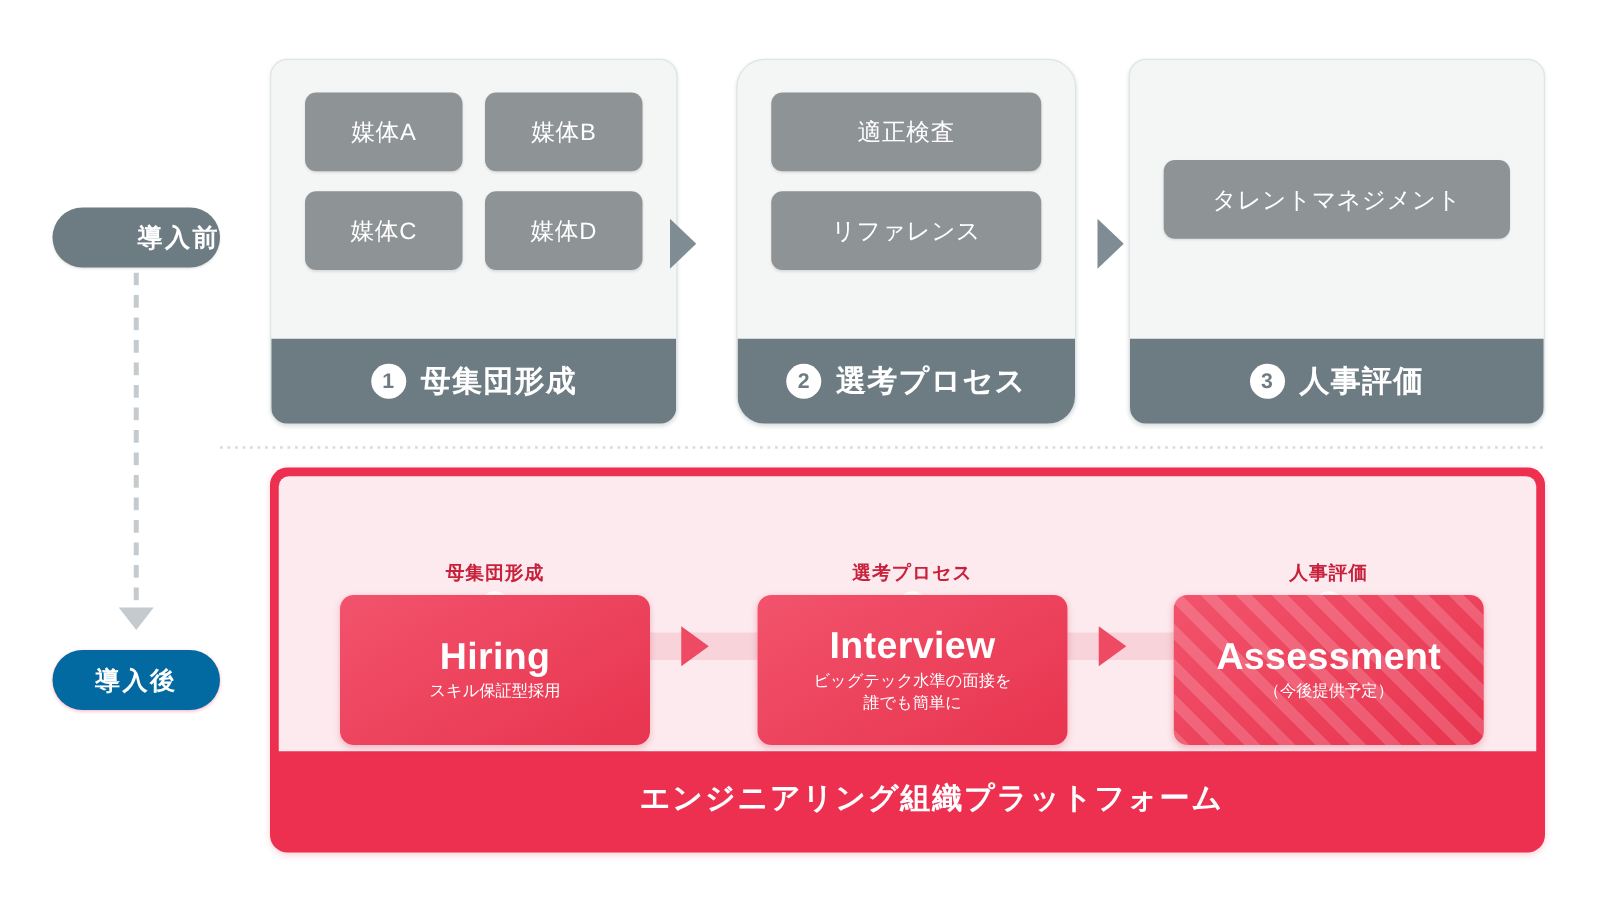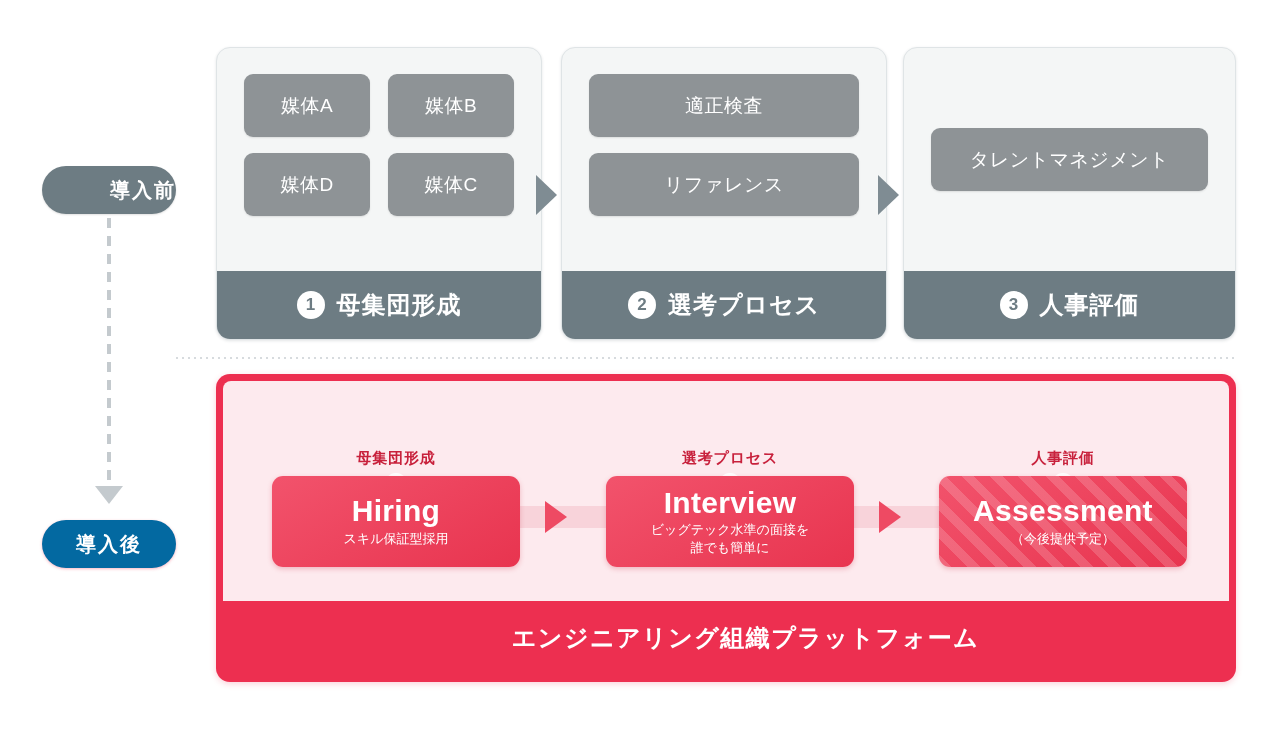--- a/index.html
+++ b/index.html
@@ -85,21 +85,21 @@
     height: 293px;
     border-radius: 14px;
     background: #f4f6f6;
     border: 1px solid #dfe4e6;
     box-shadow: 0 1px 3px rgba(40,55,65,.13);
     overflow: hidden;
     display: flex;
     flex-direction: column;
   }
   #card-1 { left: 216px; width: 326px; }
-  #card-2 { left: 561px; width: 326px; }
+  #card-2 { left: 589px; width: 272px; border-radius: 23px; }
   #card-3 { left: 903px; width: 333px; }
 
   .legacy-body {
     flex: 1 1 auto;
     padding: 26px 27px 0 27px;
     display: flex;
     flex-wrap: wrap;
     align-content: flex-start;
     gap: 16px 18px;
   }
@@ -225,21 +225,21 @@
     justify-content: center;
   }
   .flow-dot::after {
     content: "";
     width: 15px; height: 15px;
     border-radius: 50%;
     background: #e8344f;
   }
 
   .flow-box {
-    height: 91px;
+    height: 120px;
     border-radius: 11px;
     background: linear-gradient(150deg, #f2536c 0%, #e8344f 100%);
     box-shadow: 0 2px 5px rgba(200,33,60,.25);
     display: flex;
     flex-direction: column;
     align-items: center;
     justify-content: center;
     position: relative;
     overflow: hidden;
   }
@@ -316,22 +316,22 @@
   <div class="stage-badge" id="badge-after">
     <span>導入後</span>
   </div>
 
   <div id="section-divider"></div>
 
   <div class="legacy-card" id="card-1">
     <div class="legacy-body">
       <div class="chip half">媒体A</div>
       <div class="chip half">媒体B</div>
+      <div class="chip half">媒体C</div>
       <div class="chip half">媒体D</div>
-      <div class="chip half">媒体C</div>
     </div>
     <div class="legacy-footer">
       <span class="footer-num">1</span>
       <span class="footer-label">母集団形成</span>
     </div>
   </div>
 
   <div class="gray-arrow" id="gray-arrow-1"></div>
 
   <div class="legacy-card" id="card-2">

